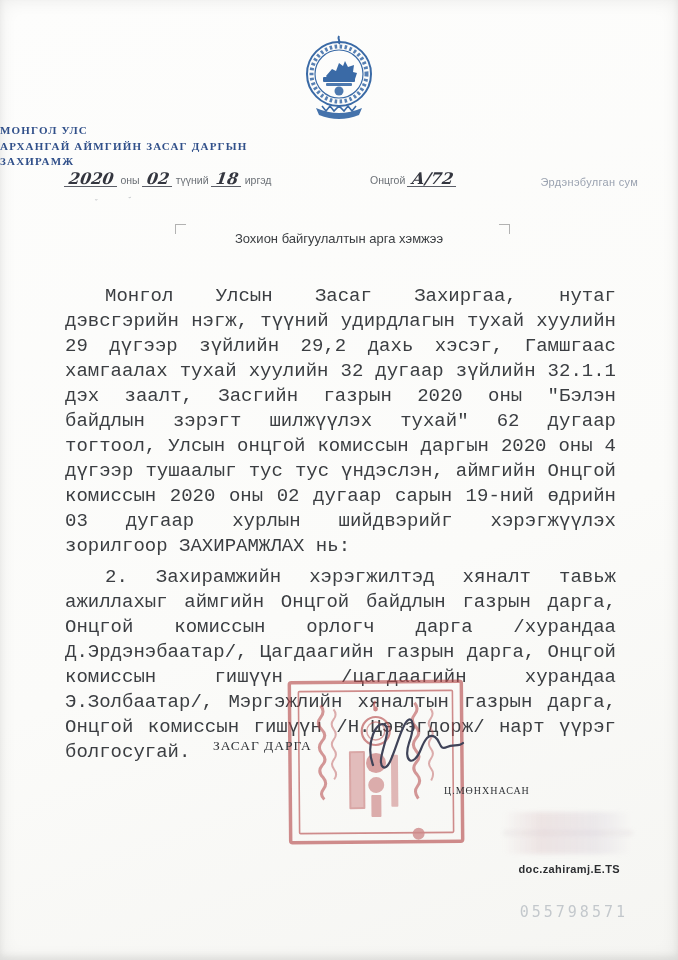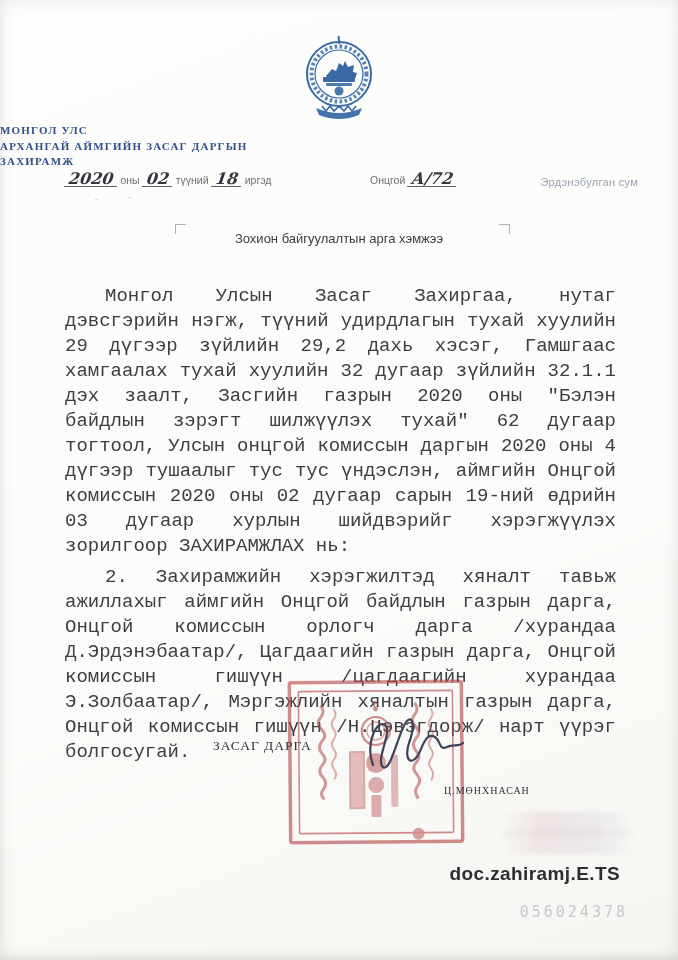--- a/index.html
+++ b/index.html
@@ -57,21 +57,21 @@
   .sig-name{position:absolute;left:444px;top:5px;font-size:10px;letter-spacing:1px;color:#2f3236;margin-top:47px;}
   .signature-svg{position:absolute;left:355px;top:-30px;}
   
   .ghost{
     position:absolute;right:45px;top:812px;width:130px;height:42px;
     background:
       linear-gradient(90deg,transparent,rgba(190,140,150,0.18) 30%,rgba(170,150,180,0.15) 70%,transparent),
       linear-gradient(0deg,transparent 40%,rgba(180,160,170,0.12) 50%,transparent 60%);
     filter:blur(2px);border-radius:3px;
   }
-  .doc-code{position:absolute;right:58px;top:863px;font-size:19px;font-weight:bold;color:#2c2e31;letter-spacing:0.4px;text-align:center;}
+  .doc-code{position:absolute;right:58px;top:863px;font-size:11px;font-weight:bold;color:#2c2e31;letter-spacing:0.4px;text-align:center;}
   .stamp-number{
     position:absolute;right:50px;top:903px;
     font-family:"DejaVu Sans Mono", monospace;font-size:15px;letter-spacing:3px;
     color:#9aa3ad;opacity:0.55;filter:blur(0.4px);
   }
   .pencil-marks{position:absolute;left:95px;top:196px;color:#b9bcc0;font-size:9px;letter-spacing:14px;transform:rotate(-4deg);}
 </style>
 </head>
 <body>
 
@@ -169,15 +169,15 @@
     <span class="sig-position">ЗАСАГ ДАРГА</span>
     <svg class="signature-svg" width="110" height="80" viewBox="0 0 110 80">
       <path d="M18 62 C10 40 22 16 30 22 C38 28 20 58 28 64 C36 70 44 26 52 18 C58 12 60 24 54 40 C48 58 58 66 66 46 C70 36 74 30 80 34 C86 38 84 48 92 44 C98 41 104 44 108 40" fill="none" stroke="#3f4358" stroke-width="2.2" stroke-linecap="round"></path>
     </svg>
     <span class="sig-name">Ц.МӨНХНАСАН</span>
   </div>
 
   <div class="ghost"></div>
 
   <div class="doc-code">doc.zahiramj.E.TS</div>
-  <div class="stamp-number">056024378</div>
+  <div class="stamp-number">055798571</div>
 
 </div>
 
 </body></html>

